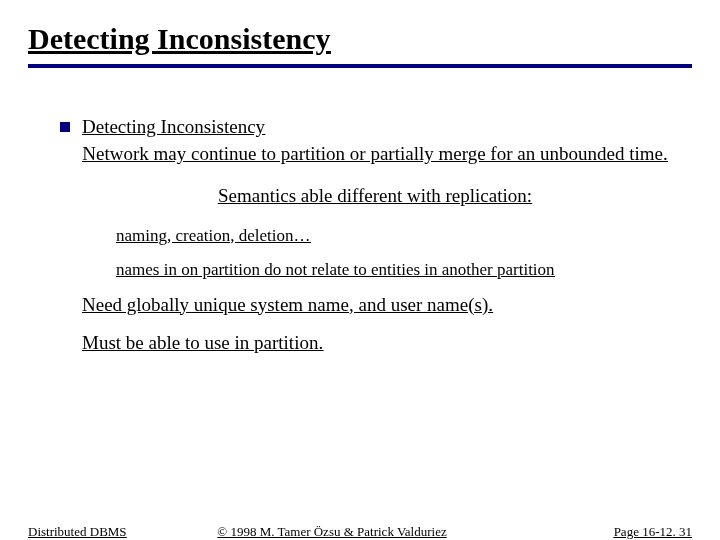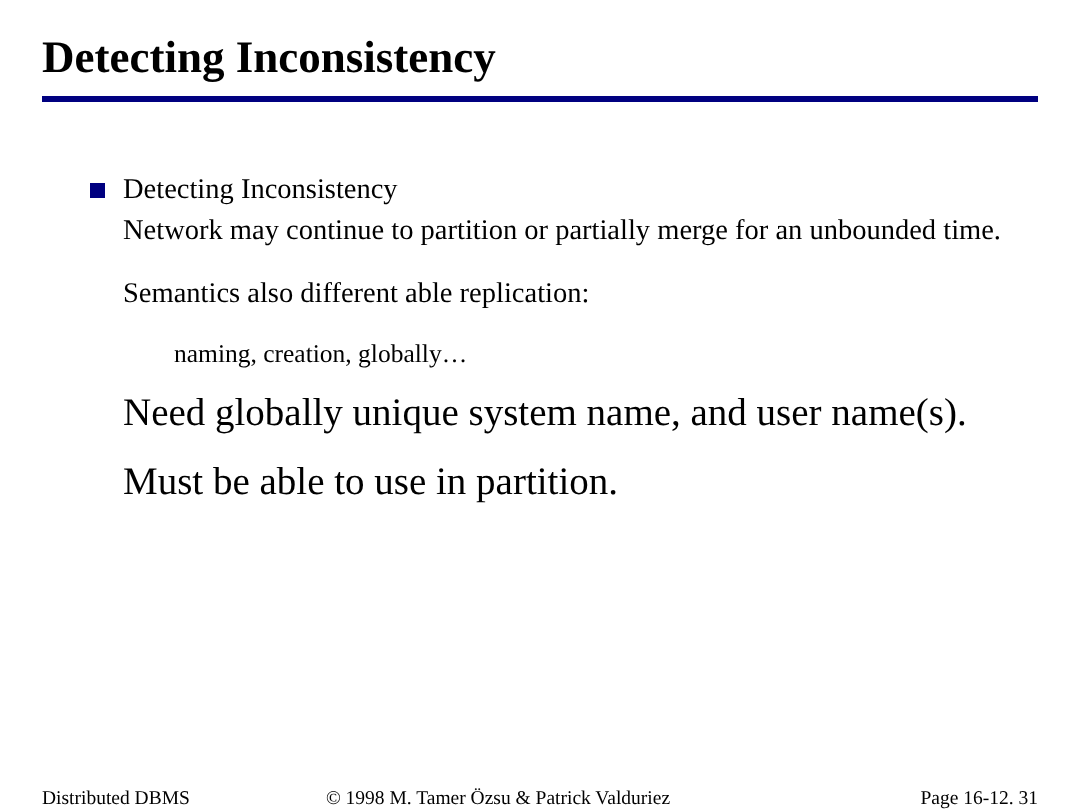--- a/index.html
+++ b/index.html
@@ -1,45 +1,46 @@
 <!DOCTYPE html>
 <html><head>
 <meta charset="utf-8">
 <style>
-  * { margin: 0; padding: 0; box-sizing: border-box; }
+  * { margin: 0; padding: 0; box-sizing: border-box; text-decoration: underline; }
   html, body { width: 720px; height: 540px; background: #fff; font-family: "Times New Roman", Times, serif; color: #000; }
   .slide { width: 720px; height: 540px; position: relative; padding: 22px 28px 0 28px; }
   .title { font-size: 30px; font-weight: bold; margin-bottom: 8px; }
   .hr { height: 4px; background: #000080; margin-bottom: 48px; }
   .content { padding-left: 32px; padding-right: 10px; }
   .bullet-row { display: flex; align-items: flex-start; gap: 12px; margin-bottom: 4px; }
   .bullet { width: 10px; height: 10px; background: #000080; flex: 0 0 10px; margin-top: 6px; }
   .b-title { font-size: 19px; }
-  .body-text { font-size: 19px; margin-left: 22px; margin-bottom: 18px; line-height: 1.25; }
+  .body-text { font-size: 19px; margin-left: 8px; margin-bottom: 18px; line-height: 1.25; text-align: center; }
   .sub1 { font-size: 17px; margin-left: 56px; margin-bottom: 14px; }
-  .sub2 { font-size: 26px; margin-left: 22px; margin-bottom: 16px; }
+  .sub2 { font-size: 19px; margin-left: 22px; margin-bottom: 16px; }
   .footer { position: absolute; bottom: 0; left: 0; width: 720px; display: flex; justify-content: space-between; padding: 0 28px; font-size: 13px; }
   .footer .center { position: absolute; left: 0; width: 664px; text-align: center; }
   .footer .left, .footer .right { position: relative; z-index: 1; }
 </style>
 </head>
 <body>
 
 <div class="slide">
   <div class="title">Detecting Inconsistency</div>
   <div class="hr"></div>
 
   <div class="content">
     <div class="bullet-row">
       <div class="bullet"></div>
       <div class="b-title">Detecting Inconsistency</div>
     </div>
     <div class="body-text">Network may continue to partition or partially merge for an unbounded time.</div>
-    <div class="body-text">Semantics also different able replication:</div>
-    <div class="sub1">naming, creation, globally…</div>
+    <div class="body-text">Semantics able different with replication:</div>
+    <div class="sub1">naming, creation, deletion…</div>
+    <div class="sub1">names in on partition do not relate to entities in another partition</div>
     <div class="sub2">Need globally unique system name, and user name(s).</div>
     <div class="sub2">Must be able to use in partition.</div>
   </div>
 
   <div class="footer">
     <div class="left">Distributed DBMS</div>
     <div class="center">© 1998 M. Tamer Özsu &amp; Patrick Valduriez</div>
     <div class="right">Page 16-12. 31</div>
   </div>
 </div>

